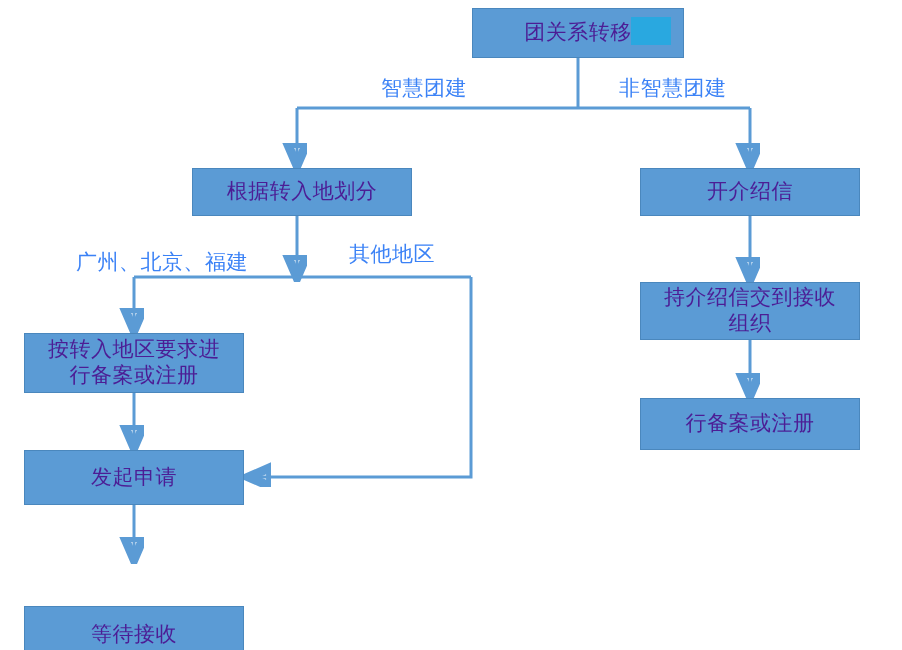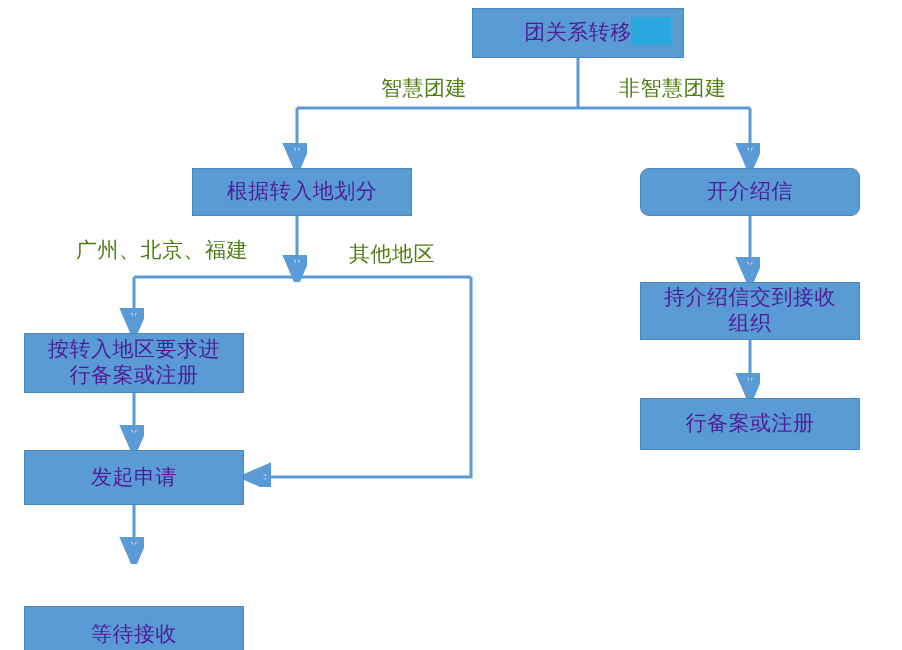--- a/index.html
+++ b/index.html
@@ -28,21 +28,21 @@
     justify-content: center;
     text-align: center;
     line-height: 1.22;
     font-size: 21px;
     letter-spacing: 0.5px;
     white-space: pre-line;
     padding: 0 6px;
   }
   .edge-label {
     position: absolute;
-    color: #4d7c0f;
+    color: #3b82f6;
     font-size: 21px;
     white-space: nowrap;
     letter-spacing: 0.5px;
     font-family: Liberation Mono, monospace;
   }
   .sel-highlight {
     position: absolute;
     background: #29A8E0;
   }
   svg.wires {
@@ -93,35 +93,35 @@
 
     <path d="M750,340 L750,395" marker-end="url(#arr)"></path>
   </svg>
 
   <div class="node" style="left:472px; top:8px; width:212px; height:50px;">团关系转移</div>
 
   <div class="sel-highlight" style="left:631px; top:17px; width:40px; height:28px;"></div>
 
   <div class="node" style="left:192px; top:168px; width:220px; height:48px;">根据转入地划分</div>
 
-  <div class="node" style="left:640px; top:168px; width:220px; height:48px;border-radius:9px;">开介绍信</div>
+  <div class="node" style="left:640px; top:168px; width:220px; height:48px;">开介绍信</div>
 
   <div class="node" style="left:640px; top:282px; width:220px; height:58px;">持介绍信交到接收
 组织</div>
 
   <div class="node" style="left:640px; top:398px; width:220px; height:52px;">行备案或注册</div>
 
   <div class="node" style="left:24px; top:333px; width:220px; height:60px;">按转入地区要求进
 行备案或注册</div>
 
   <div class="node" style="left:24px; top:450px; width:220px; height:55px;">发起申请</div>
 
   <div class="node" style="left:24px; top:562px; width:220px; height:58px;margin-top:44px;">等待接收</div>
 
   <div class="edge-label" style="left:381px; top:74px;">智慧团建</div>
 
   <div class="edge-label" style="left:619px; top:74px;">非智慧团建</div>
 
-  <div class="edge-label" style="left:76px; top:236px;text-align:right;">广州、北京、福建</div>
+  <div class="edge-label" style="left:76px; top:248px;text-align:right;">广州、北京、福建</div>
 
   <div class="edge-label" style="left:349px; top:240px;">其他地区</div>
 
 </div>
 
 </body></html>

